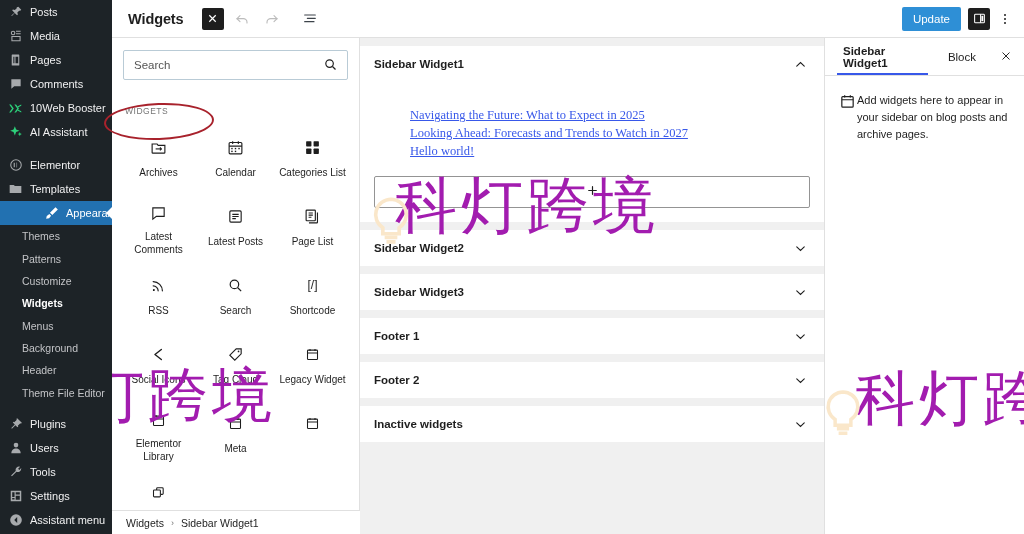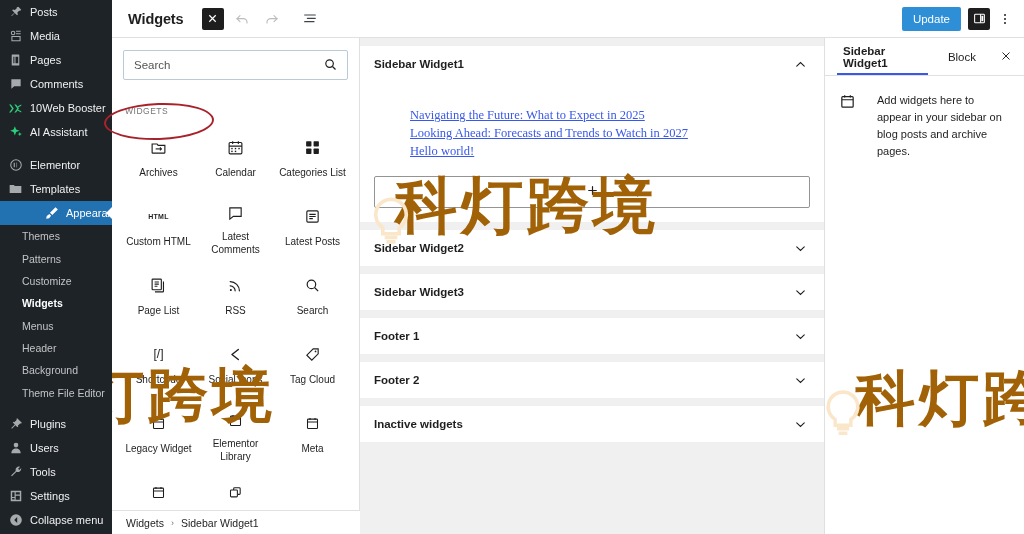--- a/index.html
+++ b/index.html
@@ -7,23 +7,23 @@
     width: 1024px; height: 534px;
     overflow: hidden;
     font-family: "Liberation Sans", sans-serif;
     background: #f0f0f1;
   }
   .app { position: relative; width: 1024px; height: 534px; display: flex; }
 
   
   .wm {
     position: absolute;
-    color: #a16207;
+    color: #a21caf;
     font-family: "DejaVu Sans", sans-serif;
-    font-weight: 700;
+    font-weight: 400;
     pointer-events: none;
     white-space: nowrap;
     z-index: 50;
     line-height: 1;
   }
   .wm-logo {
     position: absolute;
     pointer-events: none;
     z-index: 50;
   }
@@ -273,21 +273,21 @@
   .set-tab.active:after {
     content: ""; position: absolute;
     left: 0; right: 0; bottom: 0; height: 2px;
     background: #3858e9;
   }
   .set-close {
     margin-left: auto; cursor: pointer;
     color: #1e1e1e; display: flex;
     padding: 4px;
   }
-  .set-body { display: flex; gap: 20px; padding: 16px 14px 0 14px; }
+  .set-body { display: flex; gap: 0; padding: 16px 14px 0 14px; }
   .set-ico { color: #1e1e1e; flex: 0 0 18px; padding-top: 1px; }
   .set-ico svg { display: block; }
   .set-text { font-size: 11px; color: #1e1e1e; line-height: 1.55; }
 
   
   .annot-ellipse {
     position: absolute;
     left: 104px; top: 103px;
     width: 110px; height: 37px;
     border: 2px solid #a8222c;
@@ -387,22 +387,22 @@
           </svg>
       </span>
       <span class="am-lbl">Appearance</span>
     </div>
 
     <div class="am-sub">Themes</div>
     <div class="am-sub">Patterns</div>
     <div class="am-sub">Customize</div>
     <div class="am-sub cur">Widgets</div>
     <div class="am-sub">Menus</div>
+    <div class="am-sub">Background</div>
     <div class="am-sub">Header</div>
-    <div class="am-sub">Background</div>
     <div class="am-sub">Theme File Editor</div>
 
     <div class="am-sep"></div>
 
     <div class="am-item">
       <span class="am-ico">
         <svg width="14" height="14" viewBox="0 0 24 24" fill="currentColor">
             <path d="M14 2l-1.5 1.5 1 1L9 9l-1-1L6.5 9.5 10 13l-6 6 1 1 6-6 3.5 3.5L16 16l-1-1 4.5-4.5 1 1L22 10 14 2z"></path>
           </svg>
       </span>
@@ -437,21 +437,21 @@
       <span class="am-lbl">Settings</span>
     </div>
 
     <div class="am-item">
       <span class="am-ico">
         <svg width="14" height="14" viewBox="0 0 24 24" fill="currentColor">
             <circle cx="12" cy="12" r="10"></circle>
             <path d="M14 7l-5 5 5 5V7z" fill="#1d2327"></path>
           </svg>
       </span>
-      <span class="am-lbl">Collapse menu</span>
+      <span class="am-lbl">Assistant menu</span>
     </div>
   </nav>
 
   <div class="editor">
 
     <div class="ed-head">
       <div class="ed-title">Widgets</div>
 
       <button class="tb-btn solid">
         <span>
@@ -560,24 +560,20 @@
               <svg width="17" height="17" viewBox="0 0 24 24" fill="currentColor">
                   <rect x="3" y="3" width="7.5" height="7.5" rx="1"></rect>
                   <rect x="13.5" y="3" width="7.5" height="7.5" rx="1"></rect>
                   <rect x="3" y="13.5" width="7.5" height="7.5" rx="1"></rect>
                   <rect x="13.5" y="13.5" width="7.5" height="7.5" rx="1"></rect>
                 </svg>
             </span>
             <span class="ins-lbl">Categories List</span>
           </div>
 
-          <div class="ins-cell">
-            <span class="ins-ico ins-html-ico">HTML</span>
-            <span class="ins-lbl">Custom HTML</span>
-          </div>
 
           <div class="ins-cell">
             <span class="ins-ico">
               <svg width="17" height="17" viewBox="0 0 24 24" fill="none" stroke="currentColor" stroke-width="1.6">
                   <path d="M4 4h16v12H9l-5 4V4z"></path>
                 </svg>
             </span>
             <span class="ins-lbl">Latest Comments</span>
           </div>
 

